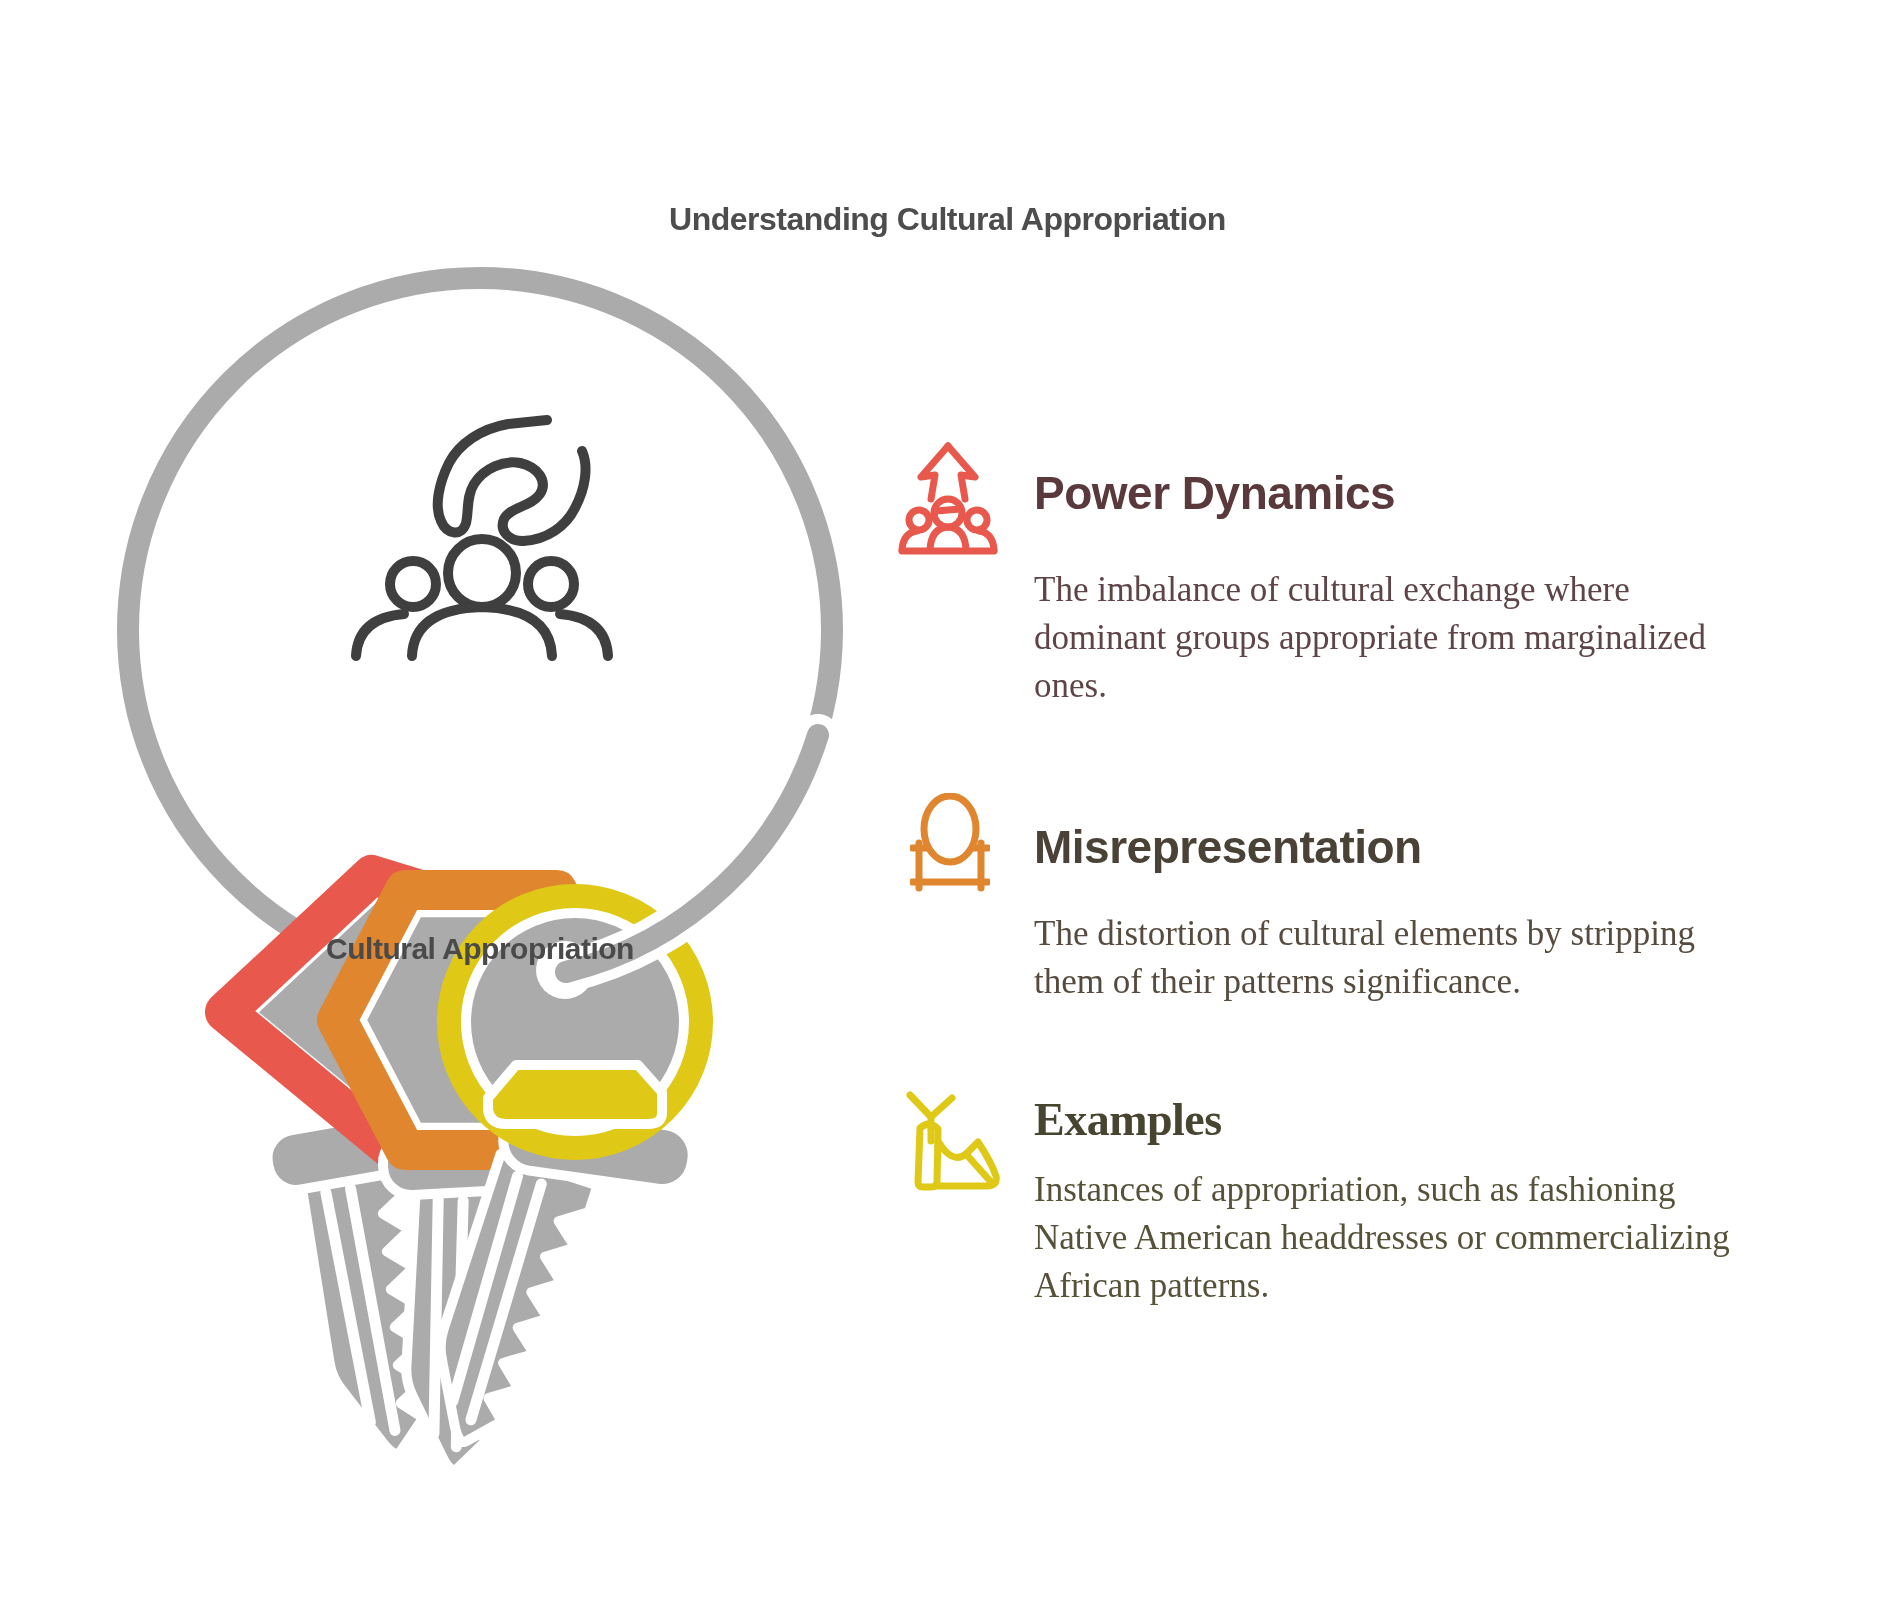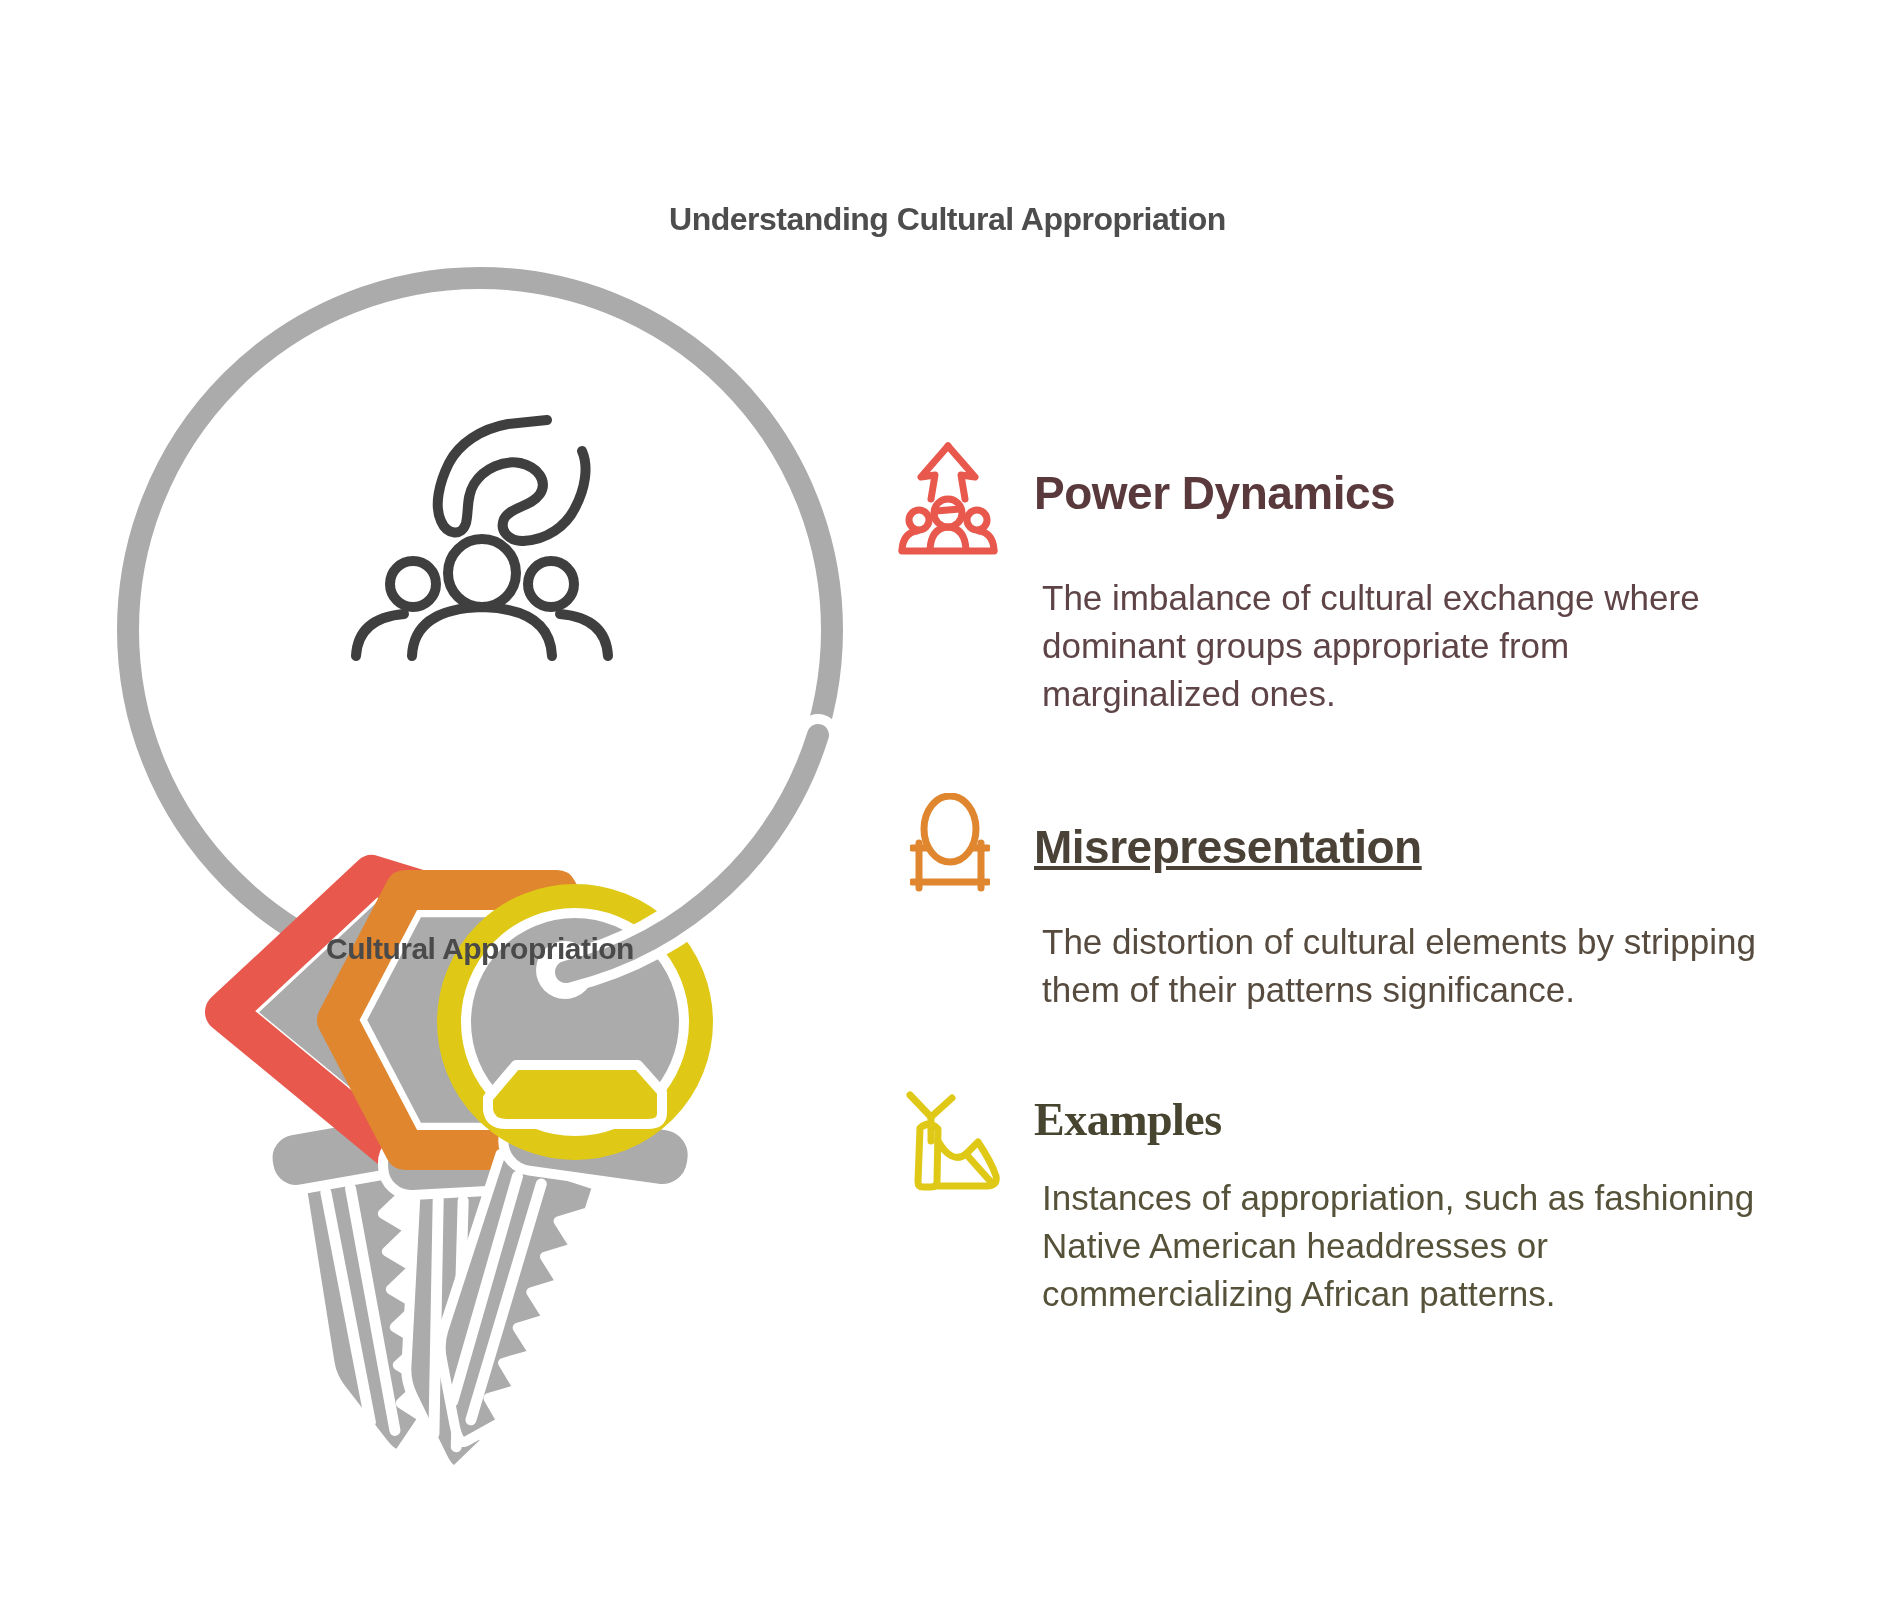--- a/index.html
+++ b/index.html
@@ -18,25 +18,25 @@
     text-align:center;font-size:30px;font-weight:bold;line-height:57px;
     color:var(--c-label);letter-spacing:-0.5px;
   }
   .row{position:absolute;left:898px;width:860px;}
   .row-icon{position:absolute;}
   .row h2{
     margin:0;position:absolute;left:136px;font-size:46px;font-weight:bold;
     letter-spacing:-0.5px;white-space:nowrap;text-align:center;
   }
   .row p{
-    margin:8px;position:absolute;left:136px;width:720px;
-    font-size:35px;line-height:48px;
+    margin:0;position:absolute;left:136px;width:720px;
+    font-size:35px;line-height:48px;font-family:Liberation Serif, serif;
   }
   .r1{top:440px;}  .r1 .row-icon{left:0;top:0;}   .r1 h2{top:26px;color:var(--c-h1);}  .r1 p{top:126px;color:var(--c-b1);}
-  .r2{top:793px;}  .r2 .row-icon{left:12px;top:0;} .r2 h2{top:27px;color:var(--c-h2);text-decoration:underline;}  .r2 p{top:117px;color:var(--c-b2);}
+  .r2{top:793px;}  .r2 .row-icon{left:12px;top:0;} .r2 h2{top:27px;color:var(--c-h2);}  .r2 p{top:117px;color:var(--c-b2);}
   .r3{top:1085px;} .r3 .row-icon{left:0;top:0;}   .r3 h2{top:8px;color:var(--c-h3);font-family:Liberation Serif, serif;}  .r3 p{top:81px;color:var(--c-b3);}
 </style>
 </head>
 <body>
 
 <h1 class="page-title">Understanding Cultural Appropriation</h1>
 
 <svg class="illustration" viewBox="0 0 840 1320" xmlns="http://www.w3.org/2000/svg">
 
   <circle cx="420" cy="410" r="352" fill="none" style="stroke:var(--c-gray)" stroke-width="22"></circle>

